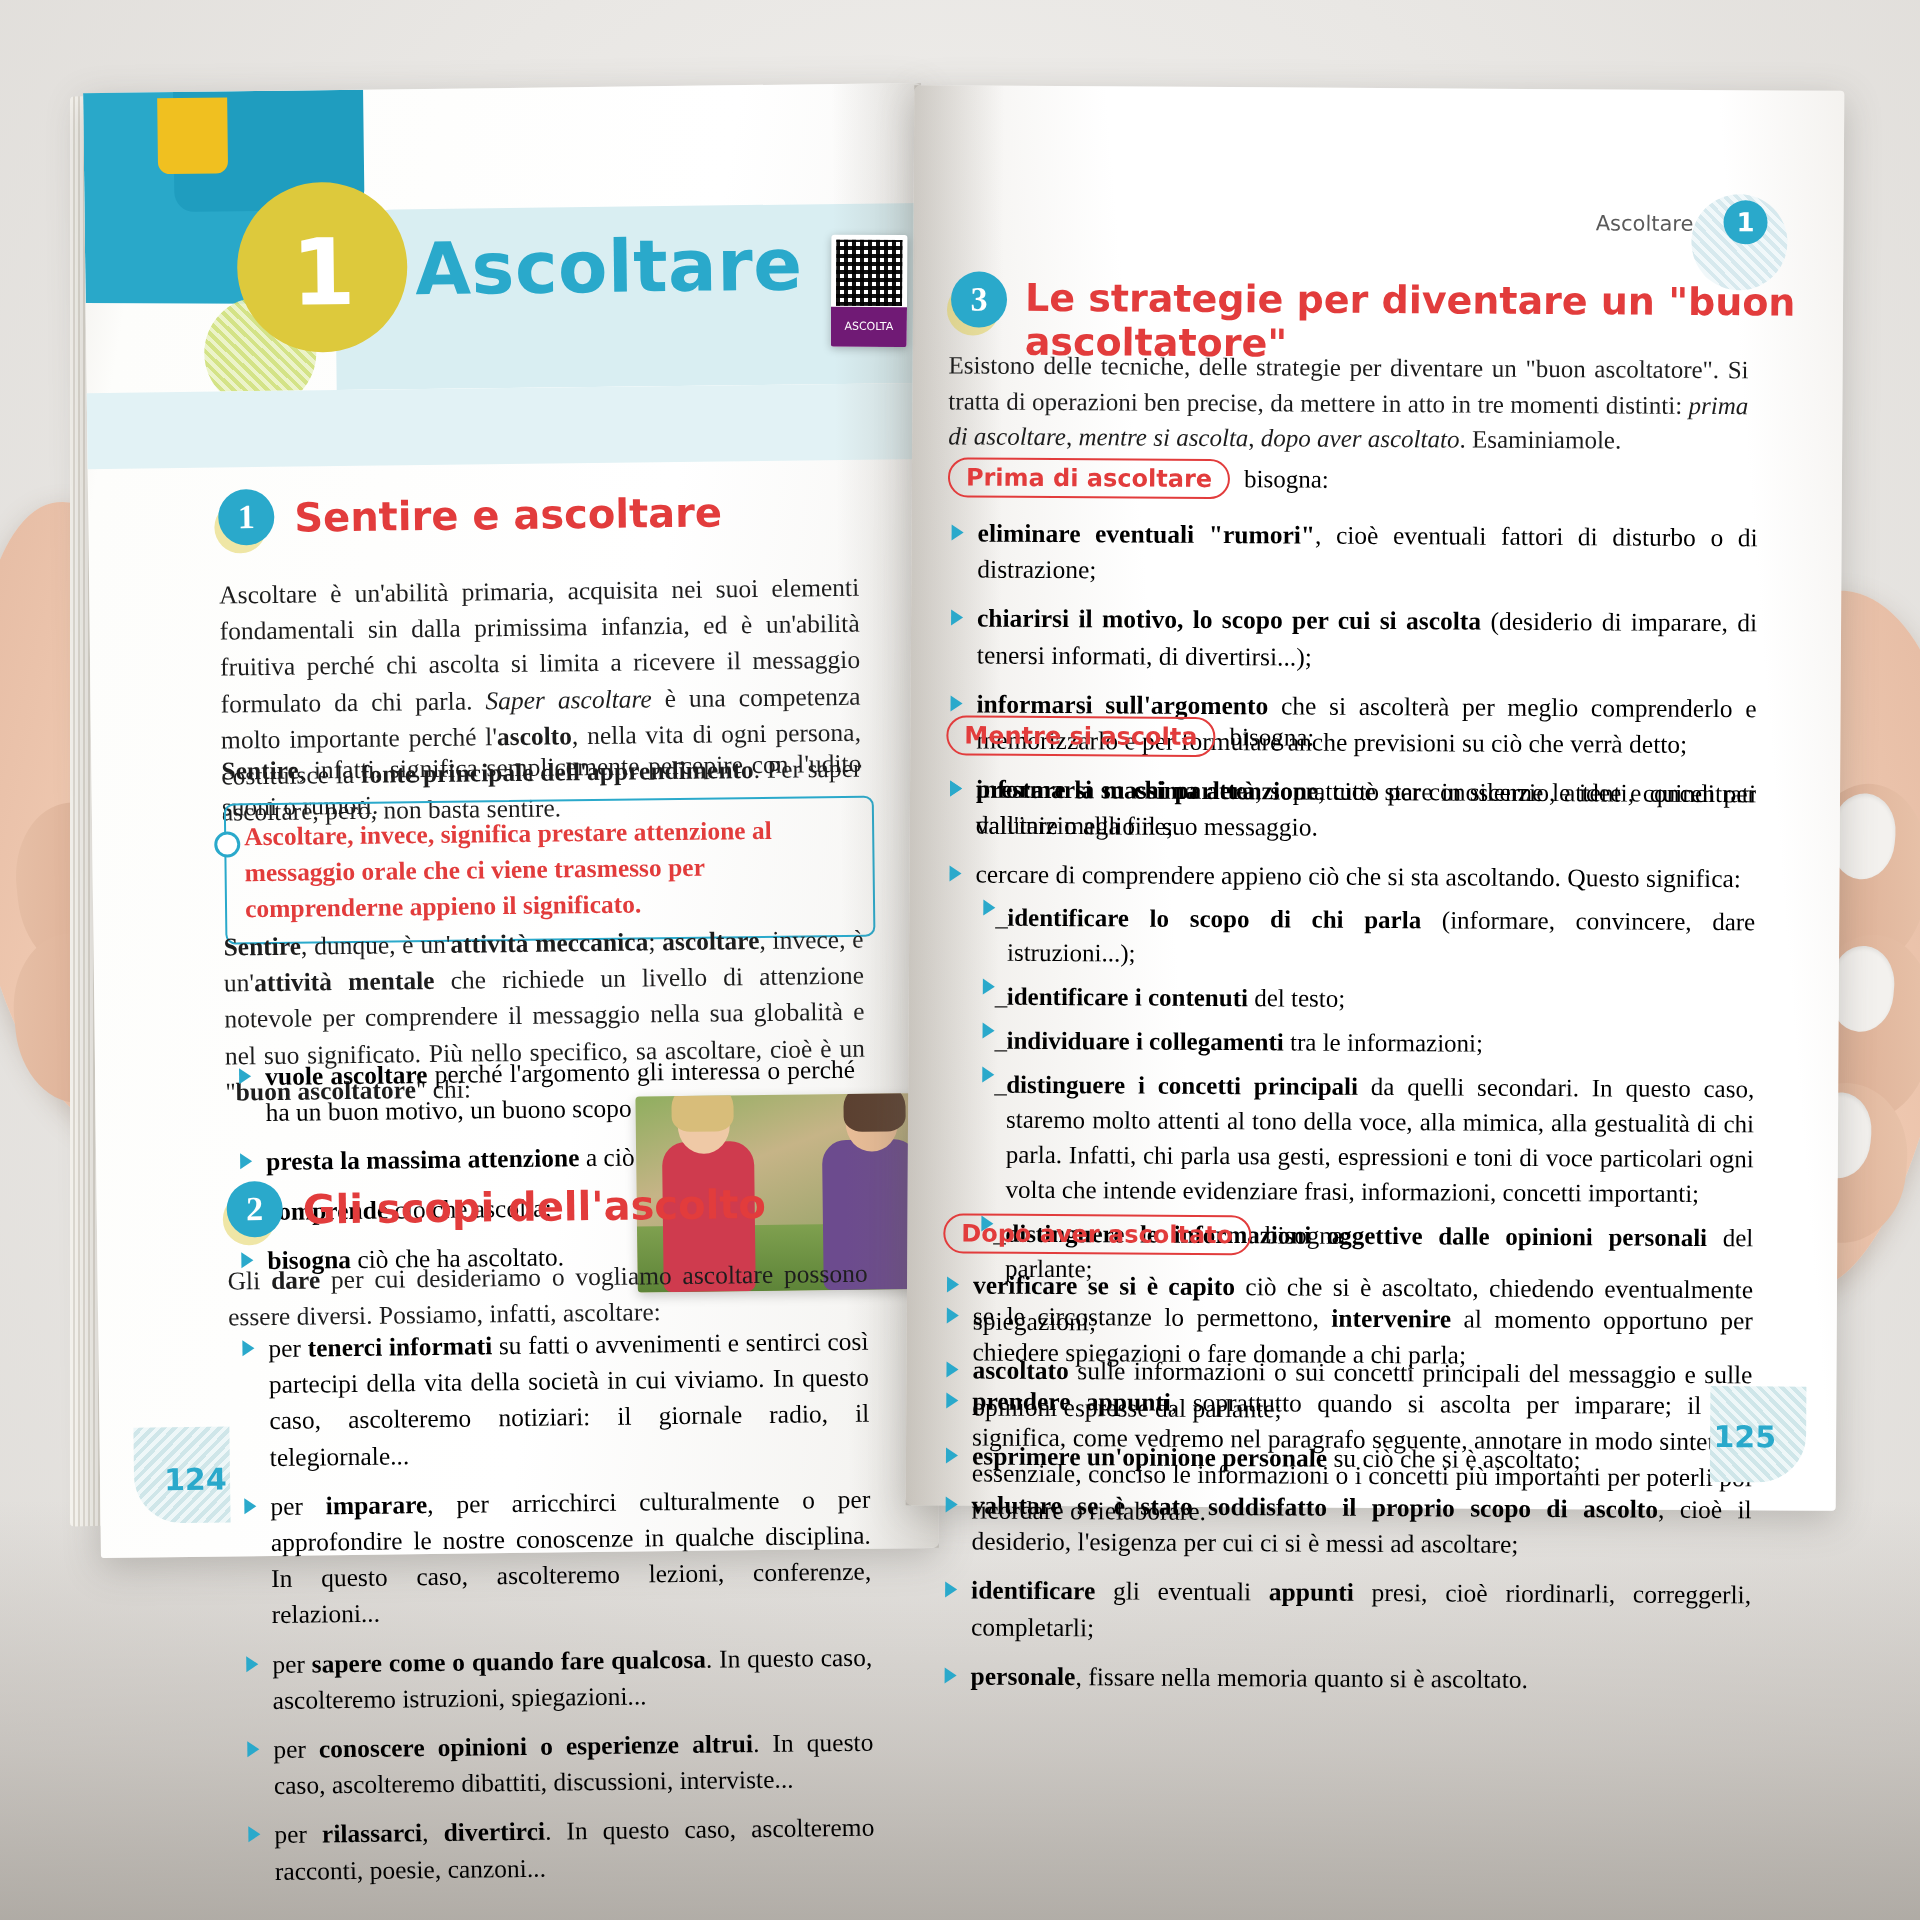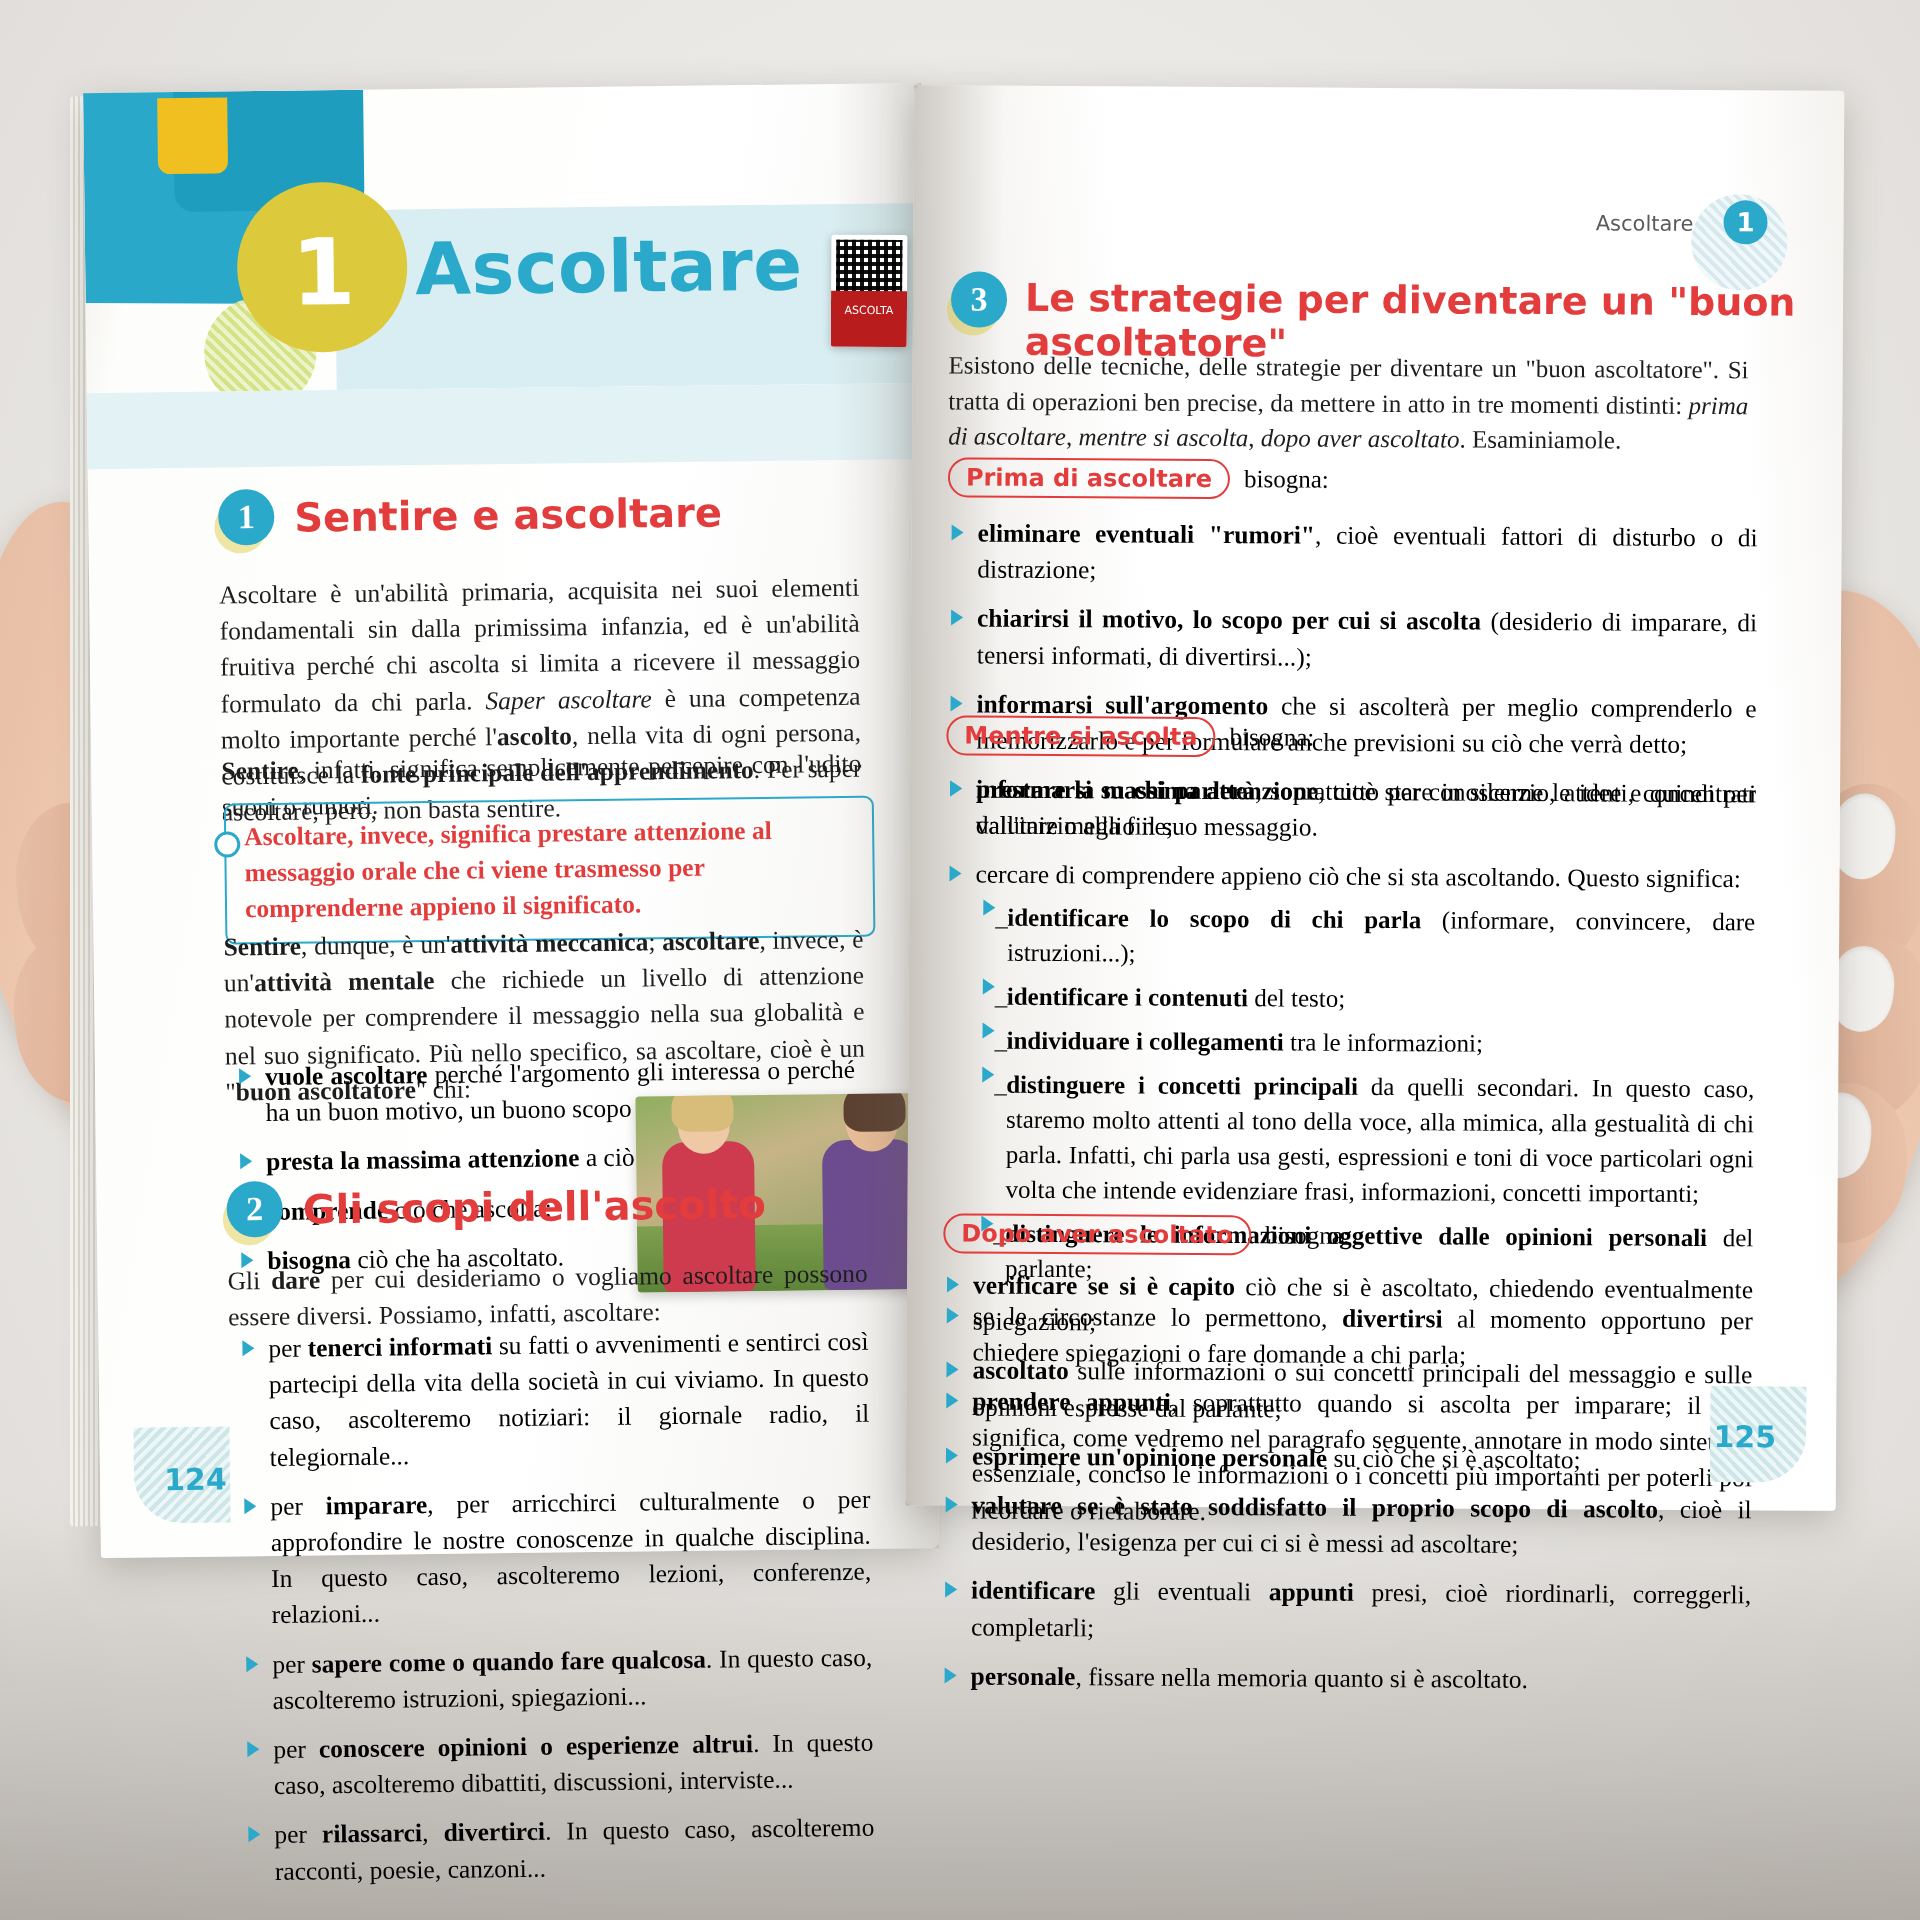--- a/index.html
+++ b/index.html
@@ -111,21 +111,21 @@
   .run-deco{position:absolute;width:96px;height:96px;border-radius:50%;
      background:repeating-linear-gradient(45deg,#d7e9ee 0 4px,#f1f8fa 4px 8px);}
   .pill{display:inline-block;border:2px solid #e23c3c;border-radius:22px;padding:4px 16px;color:#e23c3c;
      font-family:"DejaVu Sans",sans-serif;font-weight:700;font-size:24px;}
   .qr{position:absolute;left:-82px;top:150px;width:76px;height:112px;background:#fff;border-radius:3px;
      box-shadow:0 2px 8px rgba(0,0,0,.25);overflow:hidden;}
   .qr .code{position:absolute;left:5px;top:5px;width:66px;height:66px;
      background:repeating-linear-gradient(0deg,#111 0 4px,#fff 4px 8px),
                 repeating-linear-gradient(90deg,#111 0 4px,#fff 4px 8px);
      background-blend-mode:multiply;}
-  .qr .lab{position:absolute;left:0;right:0;bottom:0;height:56px;background:#b91c1c;color:#fff;
+  .qr .lab{position:absolute;left:0;right:0;bottom:0;height:40px;background:#701a75;color:#fff;
      font-family:"DejaVu Sans",sans-serif;font-size:11px;text-align:center;line-height:40px;}
 </style>
 </head>
 <body>
 
 <div class="scene">
   <div class="table-shadow"></div>
 
   <div class="hand left">
     <div class="thumb"></div>
@@ -256,21 +256,21 @@
         <li><span class="b">prestare la massima attenzione</span>, cioè stare in silenzio, attenti, concentrati dall'inizio alla fine;</li>
         <li>cercare di comprendere appieno ciò che si sta ascoltando. Questo significa:
           <ul class="dash" style="margin-left:6px;">
             <li><span class="b">identificare lo scopo di chi parla</span> (informare, convincere, dare istruzioni...);</li>
             <li><span class="b">identificare i contenuti</span> del testo;</li>
             <li><span class="b">individuare i collegamenti</span> tra le informazioni;</li>
             <li><span class="b">distinguere i concetti principali</span> da quelli secondari. In questo caso, staremo molto attenti al tono della voce, alla mimica, alla gestualità di chi parla. Infatti, chi parla usa gesti, espressioni e toni di voce particolari ogni volta che intende evidenziare frasi, informazioni, concetti importanti;</li>
             <li><span class="b">distinguere le informazioni oggettive dalle opinioni personali</span> del parlante;</li>
           </ul>
         </li>
-        <li>se le circostanze lo permettono, <span class="b">divertirsi</span> al momento opportuno per chiedere spiegazioni o fare domande a chi parla;</li>
+        <li>se le circostanze lo permettono, <span class="b">intervenire</span> al momento opportuno per chiedere spiegazioni o fare domande a chi parla;</li>
         <li><span class="b">prendere appunti</span>, soprattutto quando si ascolta per imparare; il che significa, come vedremo nel paragrafo seguente, annotare in modo sintetico, essenziale, conciso le informazioni o i concetti più importanti per poterli poi ricordare o rielaborare.</li>
       </ul>
 
       <div style="position:absolute;left:36px;top:1128px;">
         <span class="pill">Dopo aver ascoltato</span>
         <span style="font-size:25px;margin-left:10px;">bisogna:</span>
       </div>
       <ul class="bl" style="position:absolute;left:36px;top:1182px;width:810px;">
         <li><span class="b">verificare se si è capito</span> ciò che si è ascoltato, chiedendo eventualmente spiegazioni;</li>
         <li><span class="b">ascoltato</span> sulle informazioni o sui concetti principali del messaggio e sulle opinioni espresse dal parlante;</li>

